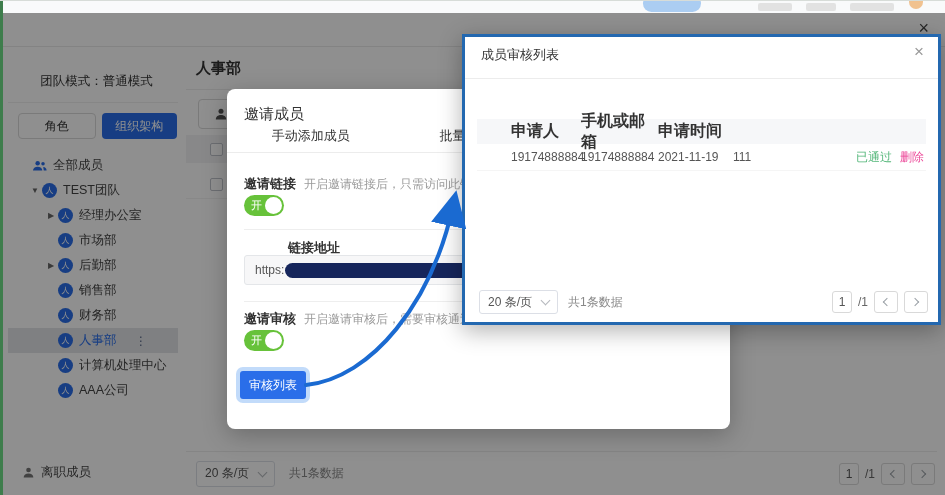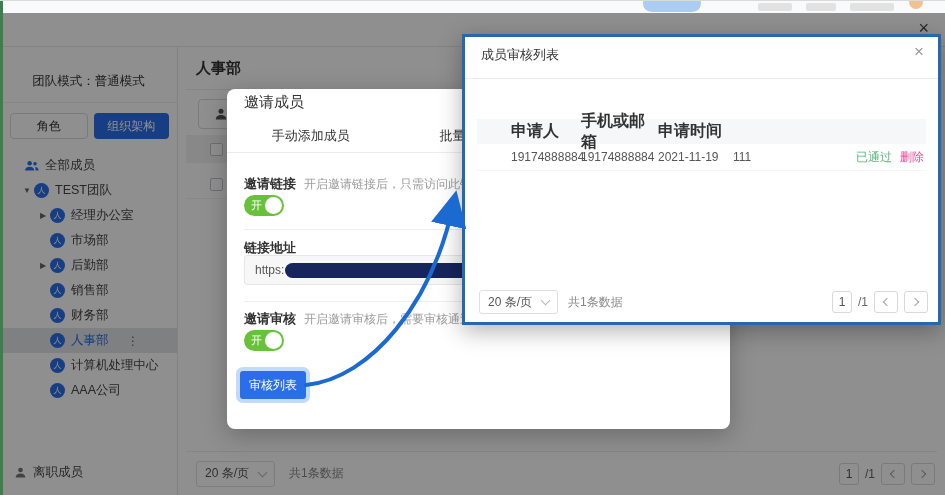--- a/index.html
+++ b/index.html
@@ -15,21 +15,21 @@
 
   
   .tabbar { position:absolute; left:0; top:12px; right:0; height:34px; background:#fff; border-bottom:1px solid #e9e9e9; z-index:1; }
   .tabs { position:absolute; left:362px; top:0; height:34px; display:flex; gap:40px; align-items:center; }
   .tab { font-size:14px; color:#333; position:relative; cursor:pointer; padding:0 2px; height:34px; line-height:32px; }
   .tab.active { color:#2a6ee9; }
   .tab.active::after { content:""; position:absolute; left:-6px; right:-6px; bottom:2px; height:3px; background:#2a6ee9; border-radius:2px; }
   .page-close { position:absolute; right:16px; top:6px; font-size:18px; color:#444; line-height:1; cursor:pointer; }
 
   
-  .sidebar { position:absolute; left:0; top:46px; bottom:0; width:178px; background:#fff; border-right:1px solid #e8e8e8; z-index:1; }
+  .sidebar { position:absolute; left:8px; top:46px; bottom:0; width:178px; background:#fff; border-right:1px solid #e8e8e8; z-index:1; }
   .mode-label { text-align:center; margin-top:26px; font-size:12.5px; color:#333; }
   .sidebar-divider { border-bottom:1px solid #efefef; margin-top:12px; }
   .seg-buttons { display:flex; gap:6px; padding:10px 8px 0 10px; }
   .seg-btn { flex:1; height:26px; font-size:12px; border-radius:4px; display:flex; align-items:center; justify-content:center; cursor:pointer; }
   .seg-btn.primary { background:#2a6ee9; color:#fff; }
   .seg-btn.ghostbtn { background:#fff; color:#333; border:1px solid #d9d9d9; }
   .tree { margin-top:14px; }
   .tree-item { position:relative; height:25px; display:flex; align-items:center; font-size:12.5px; color:#444; cursor:pointer; }
   .tree-item .caret { width:10px; font-size:8px; color:#666; margin-right:2px; text-align:center; }
   .tree-item.selected { background:#e2e4e8; color:#2a6ee9; }
@@ -58,21 +58,21 @@
   .nav-btn { width:24px; height:22px; border:1px solid #d9d9d9; border-radius:3px; background:#fff; display:flex; align-items:center; justify-content:center; cursor:pointer; }
   .nav-chev { width:6px; height:6px; border-left:1.5px solid #9aa0a6; border-bottom:1.5px solid #9aa0a6; }
   .nav-chev.left { transform:rotate(45deg); margin-left:2px; }
   .nav-chev.right { transform:rotate(-135deg); margin-right:2px; }
 
   
   .overlay { position:absolute; left:0; top:12px; right:0; bottom:0; background:rgba(0,0,0,0.44); z-index:5; }
 
   
   .invite-modal { position:absolute; left:227px; top:88px; width:503px; height:340px; background:#fff; border-radius:8px; box-shadow:0 6px 24px rgba(0,0,0,.25); z-index:6; }
-  .im-title { position:absolute; left:17px; top:4px; font-size:15px; color:#333; }
+  .im-title { position:absolute; left:17px; top:16px; font-size:15px; color:#333; }
   .im-tabs { position:absolute; left:0; right:0; top:38px; height:26px; display:flex; border-bottom:1px solid #ececec; }
   .im-tab { flex:1; text-align:center; font-size:13px; color:#333; cursor:pointer; }
   .im-section-line { position:absolute; left:17px; display:flex; align-items:baseline; gap:8px; white-space:nowrap; overflow:hidden; right:8px; }
   .im-sec-title { font-size:13px; font-weight:bold; color:#333; flex:none; }
   .im-sec-desc { font-size:12px; color:#9a9a9a; }
   .toggle { position:absolute; left:17px; width:40px; height:21px; border-radius:11px; background:#67c23a; cursor:pointer; }
   .toggle .t-label { position:absolute; left:7px; top:4px; font-size:11px; color:#fff; line-height:1.2; }
   .toggle .knob { position:absolute; right:2px; top:2px; width:17px; height:17px; border-radius:50%; background:#fff; }
   .im-divider { position:absolute; left:17px; right:18px; border-bottom:1px solid #eeeeee; }
   .link-label { position:absolute; left:17px; font-size:13px; font-weight:bold; color:#333; }
@@ -235,21 +235,21 @@
     </div>
     <div class="im-section-line" style="top:86px;">
       <span class="im-sec-title">邀请链接</span>
       <span class="im-sec-desc">开启邀请链接后，只需访问此链接，即可加入您的团队</span>
     </div>
     <div class="toggle" style="top:106px;">
       <span class="t-label">开</span>
       <span class="knob"></span>
     </div>
     <div class="im-divider" style="top:140px;"></div>
-    <div class="link-label" style="top:150px;">链接地址</div>
+    <div class="link-label" style="top:150px;margin-left:44px;">链接地址</div>
     <div class="link-input" style="top:166px;">
       <span>https:</span>
       <span class="redaction"></span>
       <span>join/5ca769ea</span>
     </div>
     <div class="im-divider" style="top:212px;"></div>
     <div class="im-section-line" style="top:221px;">
       <span class="im-sec-title">邀请审核</span>
       <span class="im-sec-desc">开启邀请审核后，需要审核通过才能加入您的团队</span>
     </div>

